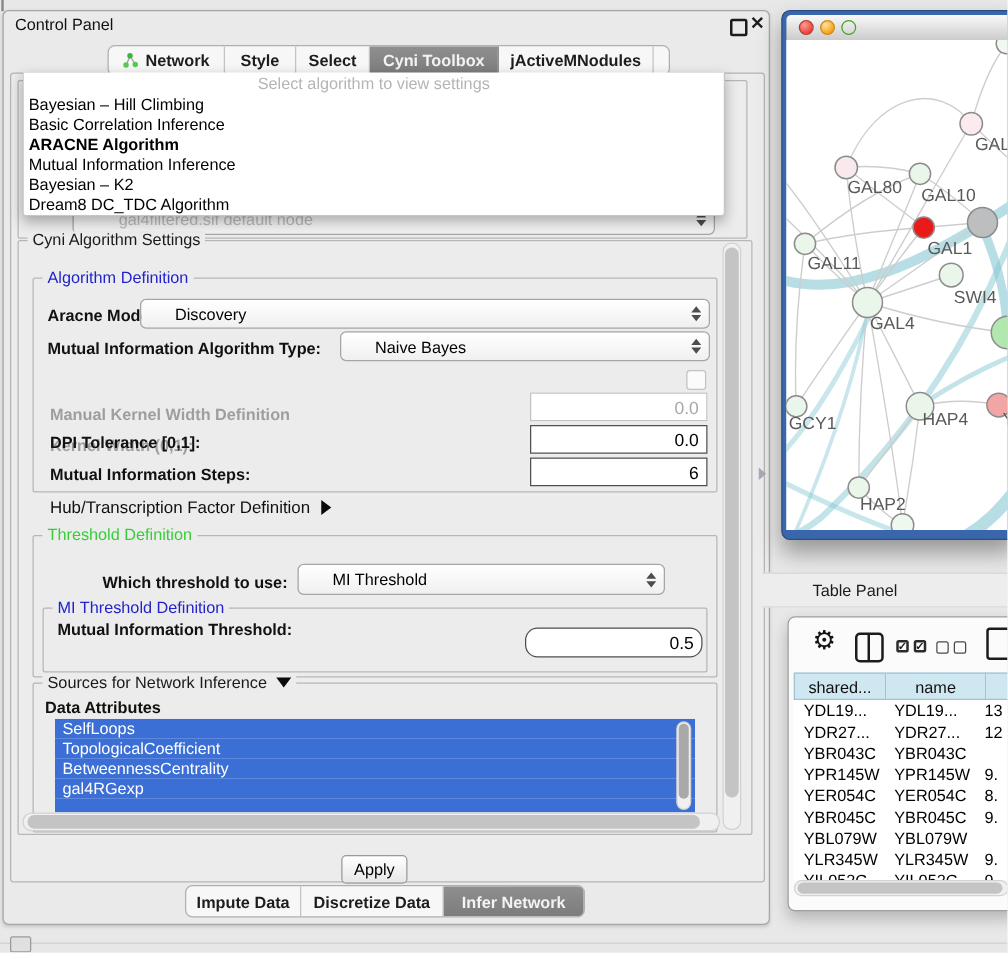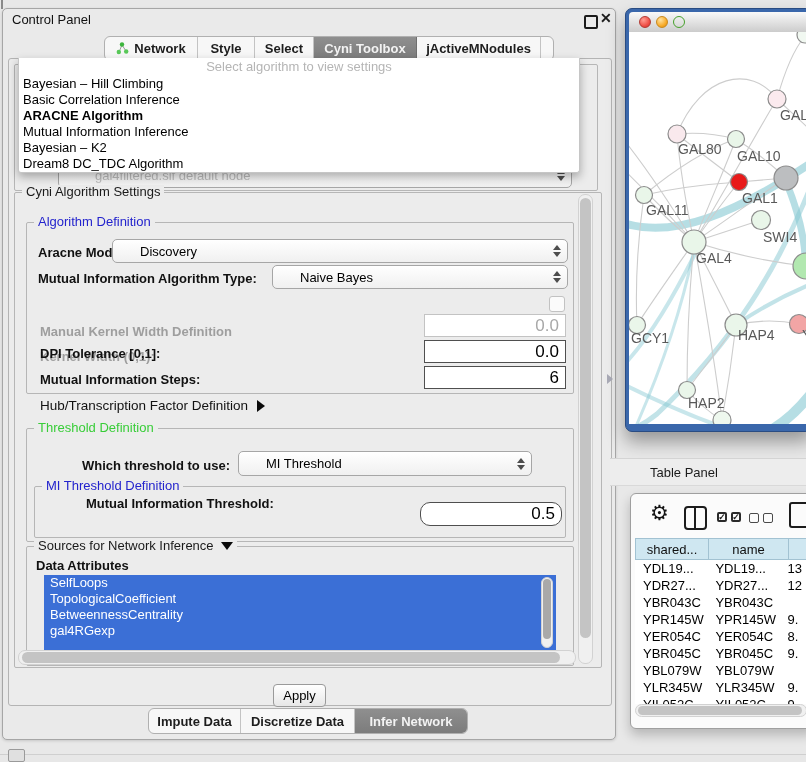--- a/index.html
+++ b/index.html
@@ -38,21 +38,21 @@
   
   .combo{background:linear-gradient(#ffffff,#f0f0f0);border:1px solid #a6a6a6;border-radius:5px;
          display:flex;align-items:center;padding-left:27px;font-size:13px;color:#000;
          box-shadow:inset 0 1px 0 #fff;box-sizing:border-box;}
   .combo .arr{position:absolute;right:6px;top:50%;transform:translateY(-50%);
               display:flex;flex-direction:column;gap:2px;}
   .tri-up{width:0;height:0;border-left:4px solid transparent;border-right:4px solid transparent;border-bottom:5px solid #4d4d4d;}
   .tri-dn{width:0;height:0;border-left:4px solid transparent;border-right:4px solid transparent;border-top:5px solid #4d4d4d;}
   
   .tfield{background:#fff;border:1px solid #4f4f4f;display:flex;align-items:center;
-          justify-content:flex-end;padding:0 6px;font-size:17px;color:#000;box-sizing:border-box;}
+          justify-content:flex-end;padding:0 6px;font-size:14px;color:#000;box-sizing:border-box;}
   .tfield.off{border-color:#c3c3c3;color:#a8a8a8;}
   .checkbox{width:14px;height:14px;border:1px solid #c2c2c2;border-radius:3px;background:#fbfbfb;}
   
   .sbtrack{background:#f0f0f0;border:1px solid #d2d2d2;border-radius:7px;box-sizing:border-box;}
   .sbthumb{background:#c4c4c4;border-radius:6px;}
   
   .attrrow{height:16px;line-height:16px;background:#3b6fd6;color:#fff;font-size:13px;padding-left:6px;}
   
   .pushbtn{background:linear-gradient(#ffffff,#e7e7e7);border:1px solid #9a9a9a;border-radius:4px;
            display:flex;align-items:center;justify-content:center;font-size:13px;color:#000;box-sizing:border-box;}
@@ -92,21 +92,21 @@
 
   <div class="abs" style="left:1px;top:0;width:2px;height:9px;background:#8a8a8a;"></div>
 
   <div class="abs cpwin"></div>
   <div class="abs cptitle">Control Panel</div>
   <div class="abs floatbtn"></div>
   <div class="abs closebtn">✕</div>
 
   <div class="abs panel" style="left:8px;top:58px;width:602px;height:646px;"></div>
 
-  <div class="abs segstrip" style="left:104px;top:36px;width:448px;height:23px;">
+  <div class="abs segstrip" style="left:86px;top:36px;width:448px;height:23px;">
     <div class="seg" style="width:93px;">
       <svg width="13" height="13" viewBox="0 0 13 13">
         <line x1="3" y1="10" x2="6" y2="3" stroke="#9a9a9a" stroke-width="1"></line>
         <line x1="6" y1="3" x2="10" y2="9" stroke="#9a9a9a" stroke-width="1"></line>
         <circle cx="6" cy="2.5" r="2.2" fill="#3db53d"></circle>
         <circle cx="2.8" cy="10" r="2.2" fill="#58c858"></circle>
         <circle cx="10.2" cy="9.5" r="2.2" fill="#58c858"></circle>
       </svg>
       <span>Network</span>
     </div>
@@ -198,21 +198,21 @@
   <div class="abs combo" style="left:238px;top:451px;width:294px;height:25px;">
     <span>MI Threshold</span>
     <span class="arr">
         <span class="tri-up"></span>
         <span class="tri-dn"></span>
       </span>
   </div>
 
   <div class="abs group" style="left:34px;top:486px;width:530px;height:50px;"></div>
   <div class="abs gtitle blue" style="left:42px;top:479px;">MI Threshold Definition</div>
-  <div class="abs lbl bold" style="left:46px;top:496px;margin-left:40px;">Mutual Information Threshold:</div>
+  <div class="abs lbl bold" style="left:46px;top:496px;">Mutual Information Threshold:</div>
   <div class="abs tfield" style="left:420px;top:502px;width:142px;height:24px;border-radius:10px;">
     <span>0.5</span>
   </div>
 
   <div class="abs group" style="left:26px;top:546px;width:546px;height:118px;"></div>
   <div class="abs gtitle" style="left:34px;top:539px;display:flex;align-items:center;gap:7px;">
     <span>Sources for Network Inference</span>
     <span class="tri-down"></span>
   </div>
   <div class="abs lbl bold" style="left:36px;top:558px;">Data Attributes</div>

